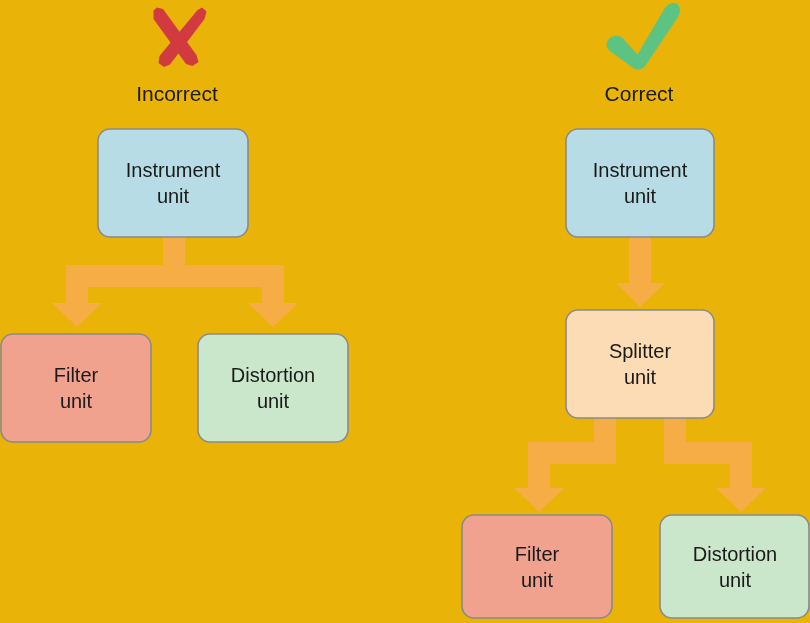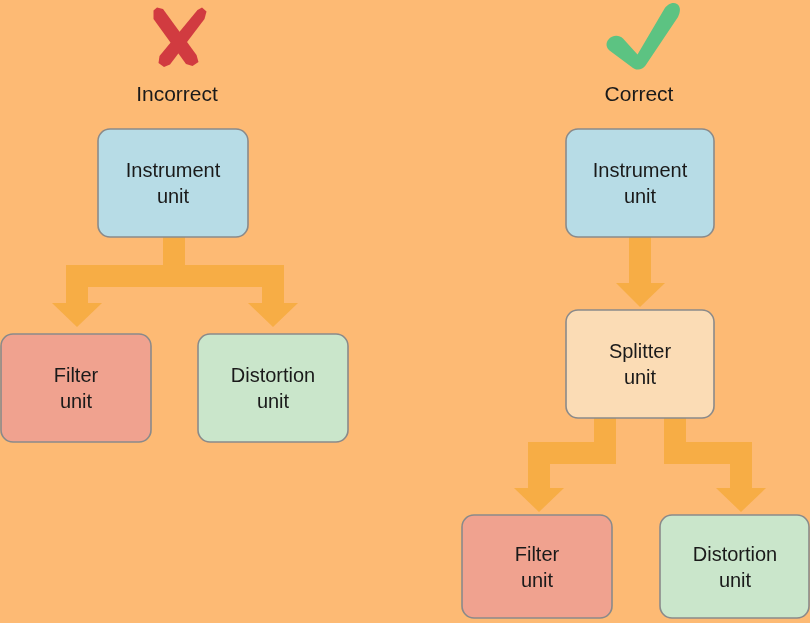--- a/index.html
+++ b/index.html
@@ -8,21 +8,21 @@
     padding: 0;
     background: #ffffff;
   }
   body {
     font-family: "Liberation Sans", sans-serif;
   }
   #diagram-root {
     position: relative;
     width: 810px;
     height: 623px;
-    background: #fdba74;
+    background: #eab308;
     overflow: hidden;
   }
   svg#diagram-svg {
     position: absolute;
     left: 0;
     top: 0;
     width: 810px;
     height: 623px;
     display: block;
   }

